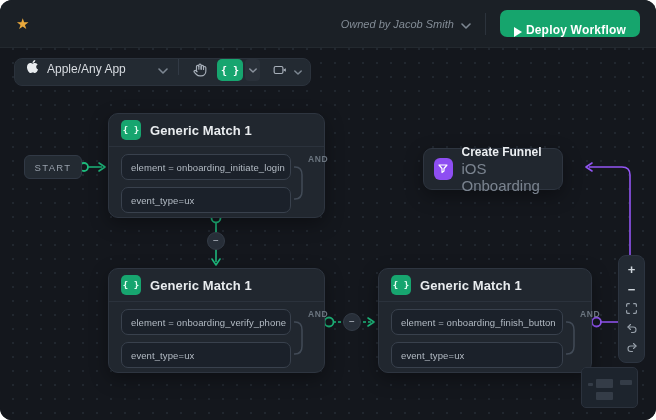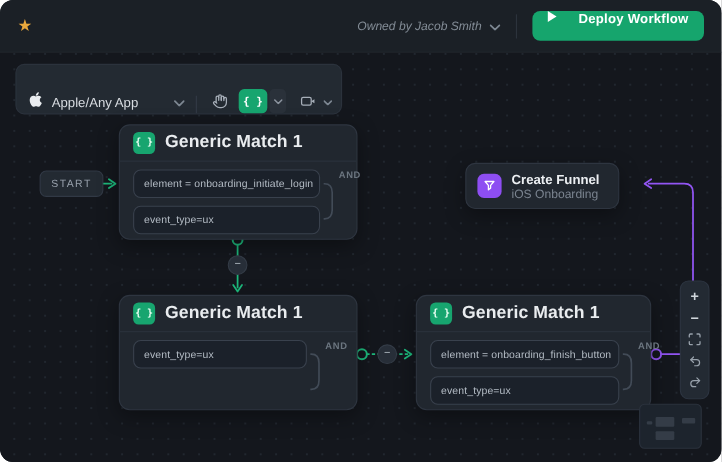--- a/index.html
+++ b/index.html
@@ -13,92 +13,92 @@
     position:absolute; top:0; left:0; right:0; height:48px; background:#1b2026;
     border-bottom:1px solid #23292f; display:flex; align-items:center; padding:0 16px;
   }
   .star{ color:#e9a83c; font-size:15px; line-height:1; margin-right:10px; }
   .title{ font-size:14px; font-weight:bold; color:#f2f4f6; letter-spacing:.2px; }
   .header-right{ margin-left:auto; display:flex; align-items:center; }
   .owner{ font-size:11px; font-style:italic; color:#838c96; margin-right:7px; }
   .chev{ display:inline-block; }
   .hdr-divider{ width:1px; height:22px; background:#2c333c; margin:0 14px; }
   .deploy-btn{
-    display:flex; align-items:flex-start; gap:20px; height:27px; padding:0 14px;
+    display:flex; align-items:flex-end; gap:4px; height:27px; padding:0 14px;
     background:#16a56d; border:none; border-radius:7px; cursor:pointer;
   }
   .play-tri{ width:0; height:0; border-left:8px solid #ffffff; border-top:5px solid transparent; border-bottom:5px solid transparent; }
   .deploy-label{ color:#ffffff; font-size:12px; font-weight:bold; letter-spacing:.2px; }
 
   
   .canvas{
     position:absolute; top:48px; left:0; width:656px; height:372px; background:#14171d;
     background-image:radial-gradient(#21272f 1px, transparent 1.3px);
     background-size:14px 14px; background-position:6px 8px;
   }
   .conn-layer{ position:absolute; inset:0; width:656px; height:372px; }
 
   
   .toolpill{
-    position:absolute; left:14px; top:10px; height:46px; display:flex; align-items:flex-end;
+    position:absolute; left:14px; top:10px; height:28px; display:flex; align-items:flex-start;
     background:#232a32; border:1px solid #2b323c; border-radius:8px; padding:0 8px 0 11px;
   }
   .app-select{ display:flex; align-items:center; width:142px; cursor:pointer; }
   .app-label{ font-size:12px; color:#d8dce1; margin-left:8px; }
   .app-select .chev{ margin-left:auto; }
   .tool-divider{ width:1px; height:16px; background:#323a45; margin:0 10px; }
   .tool-icon{ display:flex; align-items:center; justify-content:center; width:22px; height:22px; cursor:pointer; }
   .braces-btn{
     width:26px; height:22px; border:none; border-radius:5px; background:#17a56f; color:#fff;
     font-family:"DejaVu Sans Mono",monospace; font-size:10px; font-weight:bold; cursor:pointer; margin-left:6px;
   }
   .mini-chev-box{ width:15px; height:22px; display:flex; align-items:center; justify-content:center; background:#2a313a; border-radius:4px; margin-left:2px; cursor:pointer; }
   .cam-wrap{ margin-left:9px; display:flex; align-items:center; gap:3px; }
 
   
   .start-node{
-    position:absolute; left:36px; top:107px; width:58px; height:24px; background:#232a32;
+    position:absolute; left:24px; top:107px; width:58px; height:24px; background:#232a32;
     border:1px solid #313945; border-radius:6px; display:flex; align-items:center; justify-content:center;
   }
   .start-label{ font-size:9.5px; letter-spacing:1.3px; color:#98a1ac; }
 
   .match-node{
     position:absolute; width:217px; height:105px; background:#21272f; border:1px solid #2e3540;
     border-radius:10px; box-shadow:0 6px 18px rgba(0,0,0,.35);
   }
   .n1{ left:108px; top:65px; }
   .n2{ left:108px; top:220px; }
   .n3{ left:378px; top:220px; width:214px; }
   .node-header{ height:33px; display:flex; align-items:center; padding:0 12px; border-bottom:1px solid #2b323c; }
   .badge{
     width:20px; height:20px; border-radius:5px; background:#17a56f; color:#eafff4;
     font-family:"DejaVu Sans Mono",monospace; font-size:9px; font-weight:bold;
     display:flex; align-items:center; justify-content:center;
   }
-  .node-title{ font-size:16px; font-weight:bold; color:#e9ecef; margin-left:9px; letter-spacing:.1px; }
+  .node-title{ font-size:13px; font-weight:bold; color:#e9ecef; margin-left:9px; letter-spacing:.1px; }
   .node-body{ display:flex; padding:7px 8px 0 12px; }
   .rows{ display:flex; flex-direction:column; gap:7px; width:170px; }
   .n3 .rows{ width:172px; }
   .row-pill{
     height:26px; border:1px solid #39414d; background:#1b212a; border-radius:7px;
     display:flex; align-items:center; padding:0 9px; overflow:hidden; cursor:pointer;
   }
   .row-text{ font-size:9.5px; color:#b4bcc5; white-space:nowrap; letter-spacing:.1px; }
   .andzone{ display:flex; margin-left:3px; }
   .and-label{ font-size:8.5px; font-weight:bold; color:#6c7680; letter-spacing:.6px; margin-left:3px; }
 
   .funnel-node{
     position:absolute; left:423px; top:100px; width:140px; height:42px; background:#21272f;
     border:1px solid #2e3540; border-radius:9px; display:flex; align-items:center; padding:0 10px;
     box-shadow:0 6px 18px rgba(0,0,0,.35);
   }
   .funnel-badge{ width:22px; height:22px; border-radius:6px; background:#8e4ef2; display:flex; align-items:center; justify-content:center; }
   .funnel-texts{ margin-left:9px; display:flex; flex-direction:column; gap:1px; }
   .funnel-title{ font-size:12px; font-weight:bold; color:#eceff2; }
-  .funnel-sub{ font-size:11px; color:#7b8490; }
+  .funnel-sub{ font-size:15px; color:#7b8490; }
 
   
   .minus-btn{
     position:absolute; width:18px; height:18px; border-radius:50%; background:#272e38;
     border:1px solid #333b46; color:#b9c1ca; font-size:10px; line-height:16px; text-align:center; cursor:pointer;
   }
   .minus-v{ left:207px; top:184px; }
   .minus-h{ left:343px; top:265px; }
 
   
@@ -243,20 +243,23 @@
       </div>
     </div>
 
     <div class="match-node n2">
       <div class="node-header">
         <span class="badge">{ }</span>
         <span class="node-title">Generic Match 1</span>
       </div>
       <div class="node-body">
         <div class="rows">
+          <div class="row-pill">
+              <span class="row-text">element = onboarding_verify_phone</span>
+            </div>
           <div class="row-pill">
               <span class="row-text">event_type=ux</span>
             </div>
         </div>
         <div class="andzone">
           <svg width="11" height="58" viewBox="0 0 11 58">
               <path d="M0 13 H1 Q8 13 8 21 V37 Q8 45 1 45 H0" fill="none" stroke="#424b57" stroke-width="1.5"></path>
             </svg>
           <span class="and-label">AND</span>
         </div>

